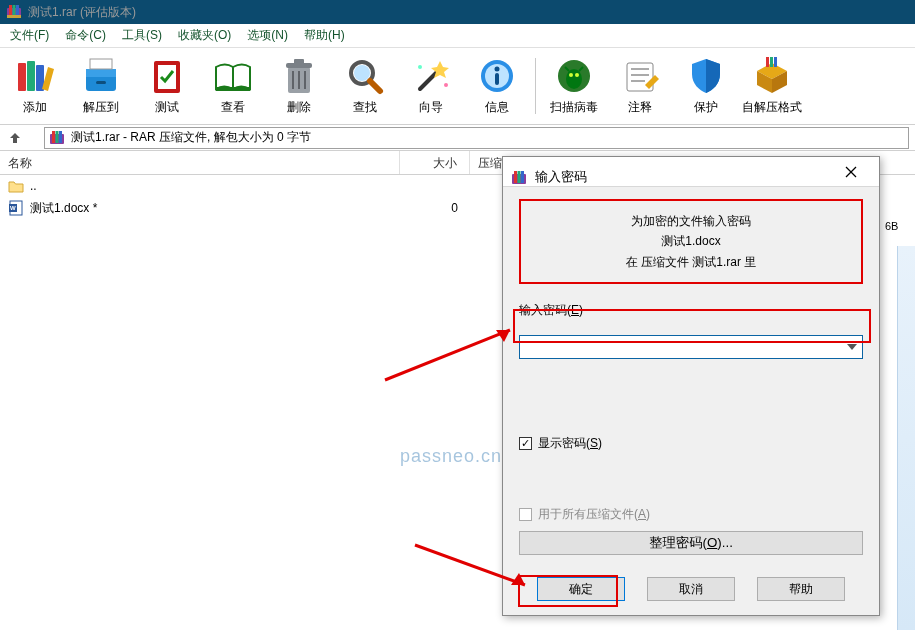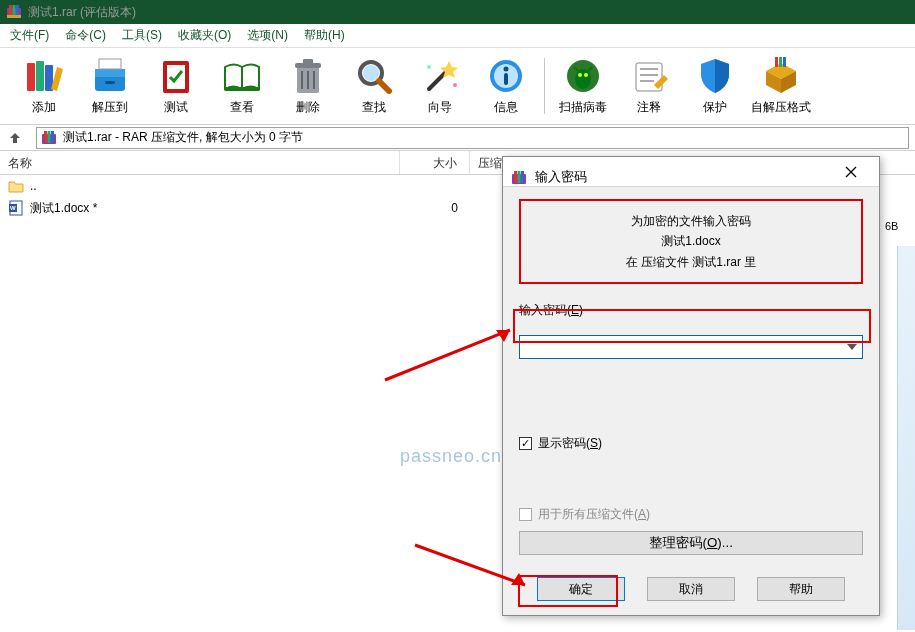--- a/index.html
+++ b/index.html
@@ -10,21 +10,21 @@
       position: relative;
       width: 915px;
       height: 632px;
       overflow: hidden;
     }
     .titlebar {
       height: 24px;
       display: flex;
       align-items: center;
       padding: 2px 6px;
-      background: #14532d;
+      background: #0c4a6e;
       color: #999;
       gap: 6px;
     }
     .winrar-icon {
       width: 16px; height: 16px;
       display: inline-block;
     }
     .menubar {
       height: 24px;
       display: flex;
@@ -34,21 +34,21 @@
       color: #14532d;
       border-bottom: 1px solid #e0e0e0;
     }
     .menu-item {
       padding: 2px 6px;
       cursor: default;
     }
     .toolbar {
       display: flex;
       align-items: center;
-      padding: 4px 12px;
+      padding: 4px 3px;
       border-bottom: 1px solid #d0d0d0;
       gap: 2px;
     }
     .tool-btn {
       display: flex;
       flex-direction: column;
       align-items: center;
       justify-content: flex-end;
       width: 64px;
       height: 68px;
@@ -63,21 +63,21 @@
     .tool-sep {
       width: 1px; height: 56px; background: #c8c8c8;
       margin: 0 4px;
     }
     .path-row {
       height: 26px;
       display: flex;
       align-items: center;
       padding: 0 6px;
       border-bottom: 1px solid #d0d0d0;
-      gap: 12px;
+      gap: 20px;
     }
     .up-icon {
       width: 18px; height: 18px; display: flex; align-items: center; justify-content: center;
       cursor: pointer;
     }
     .path-box {
       flex: 1;
       border: 1px solid #a0a0a0;
       height: 22px;
       display: flex;

